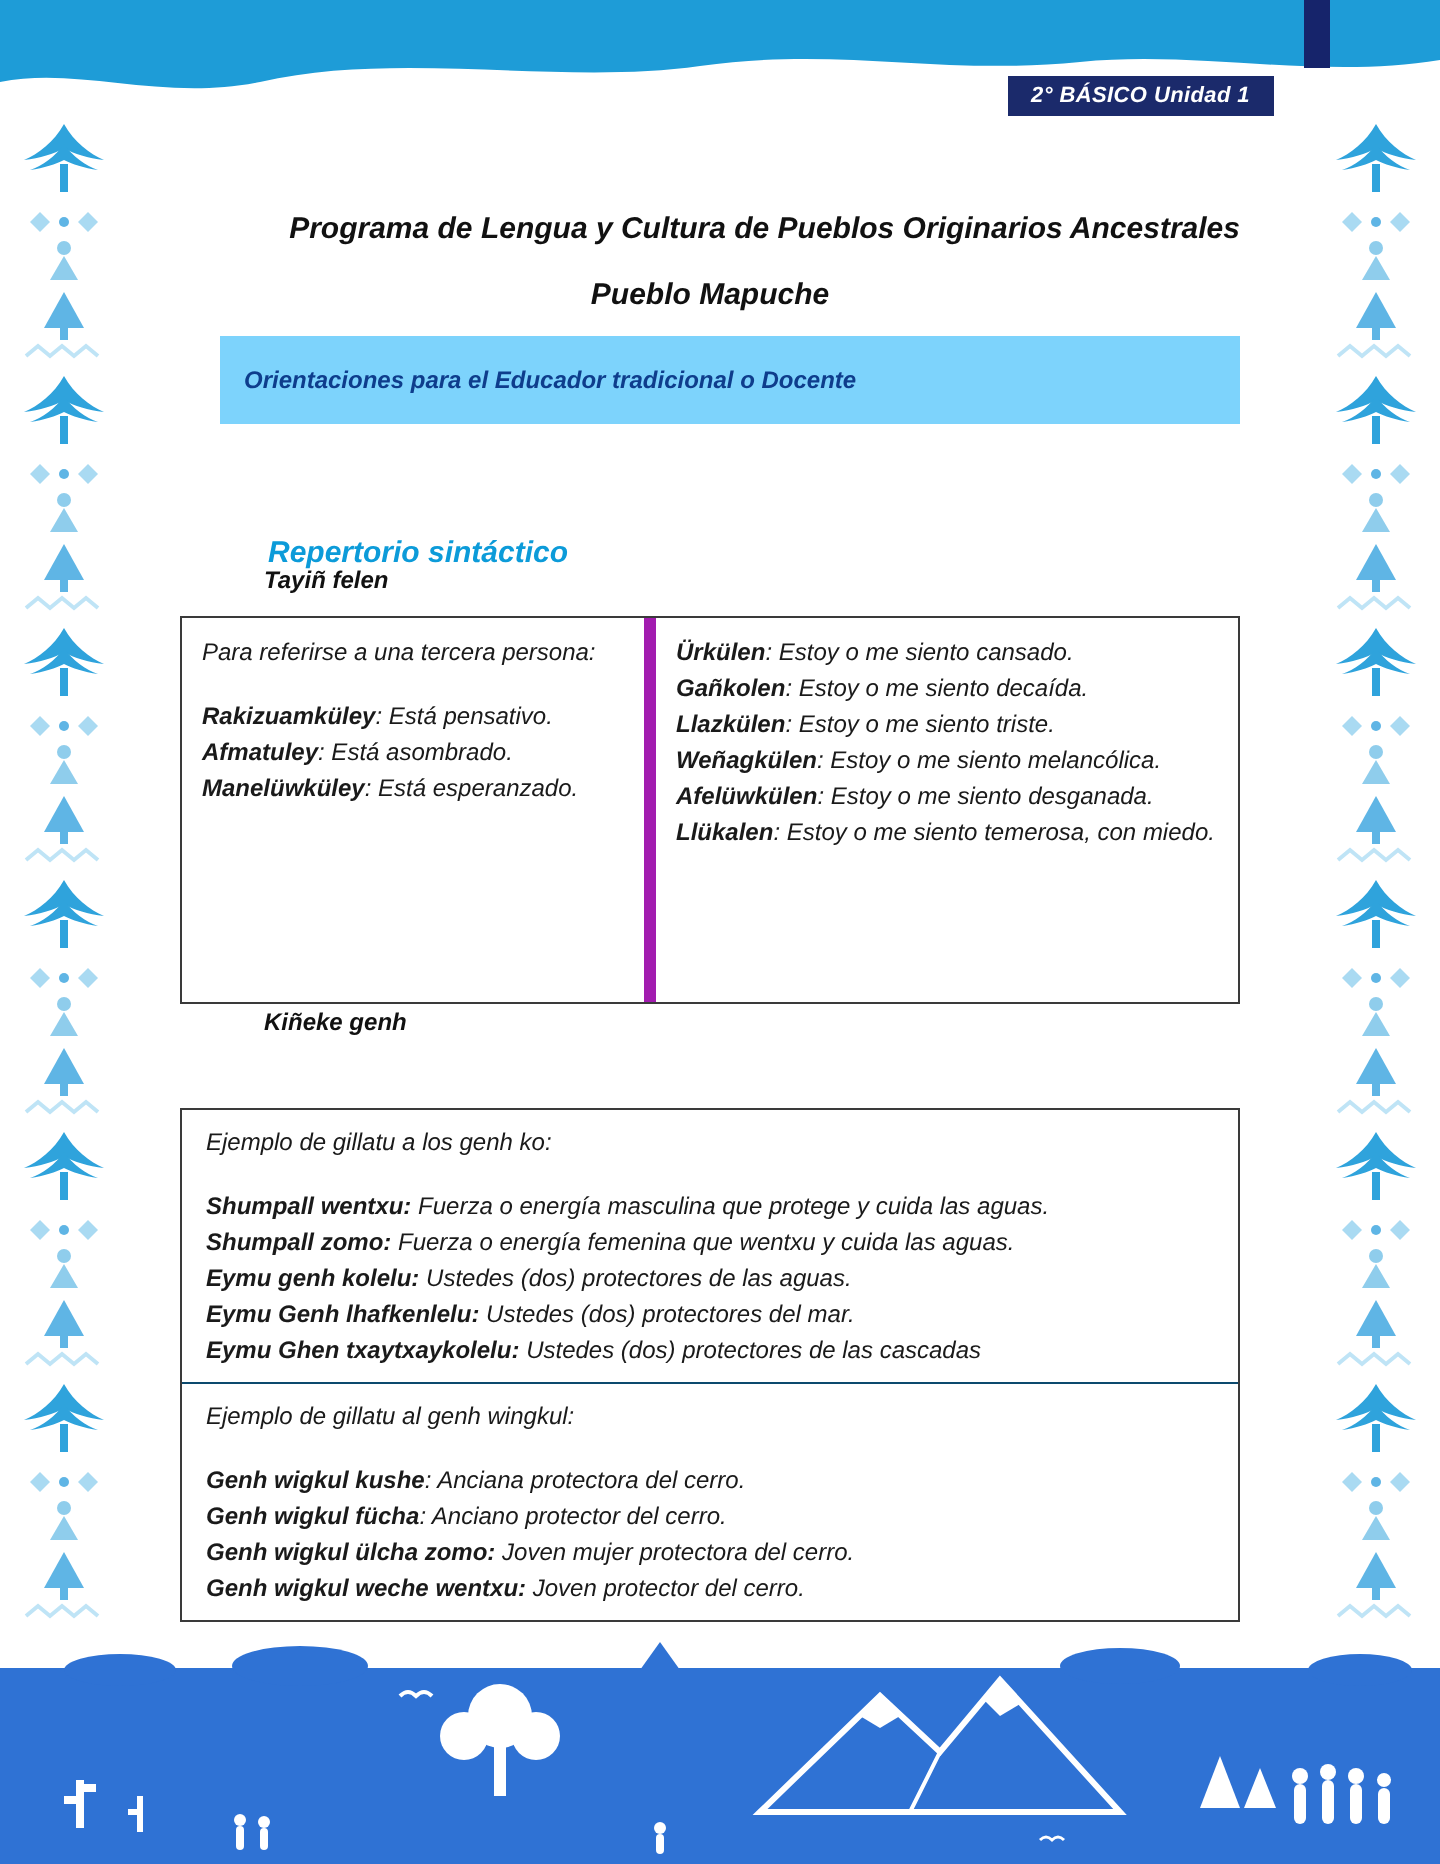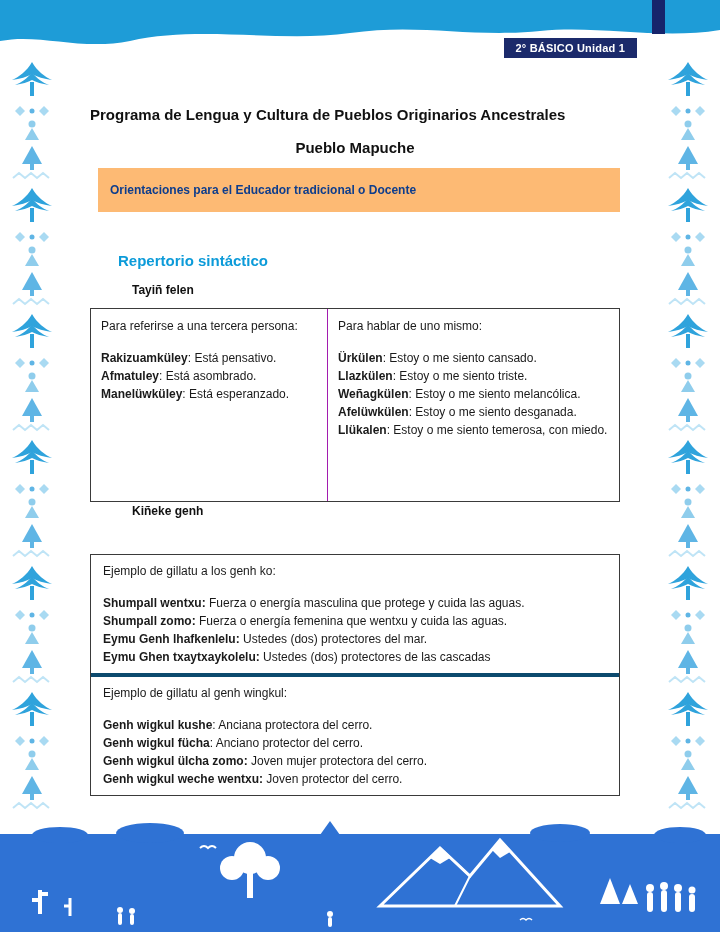--- a/index.html
+++ b/index.html
@@ -1,51 +1,51 @@
 <!DOCTYPE html>
 <html><head>
 <meta charset="utf-8">
 <style>
   html,body{margin:0;padding:0;background:#ffffff;}
   .page{
     position:relative;width:720px;height:932px;background:#ffffff;overflow:hidden;
-    font-family:"Liberation Sans", sans-serif;color:#1a1a1a;
+    font-family:"Liberation Sans", sans-serif;color:#1a1a1a;font-style:italic;
   }
   
   .top-band{position:absolute;top:0;left:0;width:720px;height:56px;display:block;}
   .corner-tab{position:absolute;left:652px;top:0;width:13px;height:34px;background:#16246B;}
   .badge{
     position:absolute;top:38px;right:83px;background:#1B2A6B;color:#ffffff;
     font-size:11px;font-weight:bold;padding:4px 12px;letter-spacing:.2px;
   }
   
   .strip{position:absolute;top:58px;width:48px;height:760px;}
   .strip.left{left:8px;}
   .strip.right{right:8px;}
   
   .content{position:absolute;left:90px;top:0;width:530px;height:100%;}
-  .title{position:absolute;top:106px;left:0;right:0;margin:0;text-align:left;font-size:15px;font-weight:bold;color:#111;}
+  .title{position:absolute;top:106px;left:0;right:0;margin:0;text-align:right;font-size:15px;font-weight:bold;color:#111;}
   .subtitle{position:absolute;top:139px;left:0;right:0;margin:0;text-align:center;font-size:15px;font-weight:bold;color:#111;}
   .banner{
-    position:absolute;top:168px;left:8px;right:0;height:44px;background:#fdba74;
+    position:absolute;top:168px;left:20px;right:0;height:44px;background:#7dd3fc;
     display:flex;align-items:center;padding-left:12px;box-sizing:border-box;
   }
   .banner span{font-size:12px;font-weight:bold;color:#0E3D8C;}
-  .heading{position:absolute;top:252px;left:28px;margin:0;font-size:15px;font-weight:bold;color:#0C9BD9;}
+  .heading{position:absolute;top:252px;left:28px;margin:16px;font-size:15px;font-weight:bold;color:#0C9BD9;}
   .sublabel{position:absolute;font-size:12px;font-weight:bold;color:#111;}
   .s1{top:283px;left:42px;}
   .s2{top:504px;left:42px;}
   .tbl{position:absolute;left:0;width:530px;border:1px solid #3a3a3a;box-sizing:border-box;background:#fff;}
   .tbl1{top:308px;display:flex;}
   .tbl2{top:554px;}
   .cell{padding:8px 10px;box-sizing:border-box;min-height:192px;}
-  .left-cell{width:237px;border-right:1px solid #a21caf;}
+  .left-cell{width:237px;border-right:6px solid #a21caf;}
   .right-cell{flex:1;}
   .row{padding:7px 12px;}
-  .row + .row{border-top:4px solid #0c4a6e;}
+  .row + .row{border-top:1px solid #0c4a6e;}
   .box-header{font-size:12px;line-height:18px;margin-bottom:14px;}
   .line{font-size:12px;line-height:18px;}
   .line strong{font-weight:bold;}
   
   .footer-art{position:absolute;left:0;bottom:0;width:720px;height:114px;display:block;}
 </style>
 </head>
 <body>
 
 <div class="page">
@@ -101,36 +101,37 @@
     <div class="sublabel s1">Tayiñ felen</div>
 
     <div class="tbl tbl1">
       <div class="cell left-cell">
         <div class="box-header">Para referirse a una tercera persona:</div>
         <div class="line"><strong>Rakizuamküley</strong><span>: Está pensativo.</span></div>
         <div class="line"><strong>Afmatuley</strong><span>: Está asombrado.</span></div>
         <div class="line"><strong>Manelüwküley</strong><span>: Está esperanzado.</span></div>
       </div>
       <div class="cell right-cell">
-        <div class="box-header">Para hablar de uno mismo:</div>
         <div class="line"><strong>Ürkülen</strong><span>: Estoy o me siento cansado.</span></div>
+        <div class="line"><strong>Gañkolen</strong><span>: Estoy o me siento decaída.</span></div>
         <div class="line"><strong>Llazkülen</strong><span>: Estoy o me siento triste.</span></div>
         <div class="line"><strong>Weñagkülen</strong><span>: Estoy o me siento melancólica.</span></div>
         <div class="line"><strong>Afelüwkülen</strong><span>: Estoy o me siento desganada.</span></div>
         <div class="line"><strong>Llükalen</strong><span>: Estoy o me siento temerosa, con miedo.</span></div>
       </div>
     </div>
 
     <div class="sublabel s2">Kiñeke genh</div>
 
     <div class="tbl tbl2">
       <div class="row">
         <div class="box-header">Ejemplo de gillatu a los genh ko:</div>
         <div class="line"><strong>Shumpall wentxu:</strong><span> Fuerza o energía masculina que protege y cuida las aguas.</span></div>
         <div class="line"><strong>Shumpall zomo:</strong><span> Fuerza o energía femenina que wentxu y cuida las aguas.</span></div>
+        <div class="line"><strong>Eymu genh kolelu:</strong><span> Ustedes (dos) protectores de las aguas.</span></div>
         <div class="line"><strong>Eymu Genh lhafkenlelu:</strong><span> Ustedes (dos) protectores del mar.</span></div>
         <div class="line"><strong>Eymu Ghen txaytxaykolelu:</strong><span> Ustedes (dos) protectores de las cascadas</span></div>
       </div>
       <div class="row">
         <div class="box-header">Ejemplo de gillatu al genh wingkul:</div>
         <div class="line"><strong>Genh wigkul kushe</strong><span>: Anciana protectora del cerro.</span></div>
         <div class="line"><strong>Genh wigkul fücha</strong><span>: Anciano protector del cerro.</span></div>
         <div class="line"><strong>Genh wigkul ülcha zomo:</strong><span> Joven mujer protectora del cerro.</span></div>
         <div class="line"><strong>Genh wigkul weche wentxu:</strong><span> Joven protector del cerro.</span></div>
       </div>

